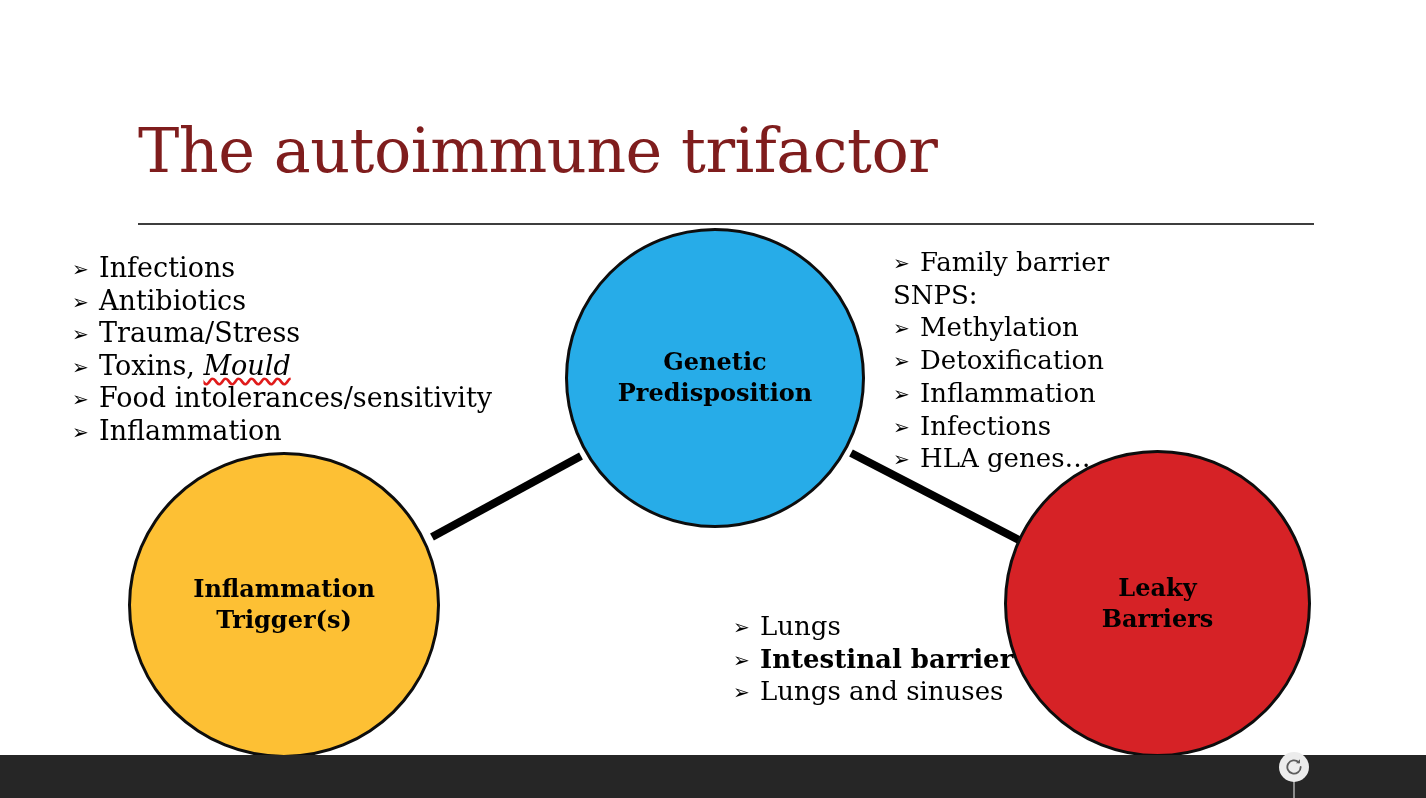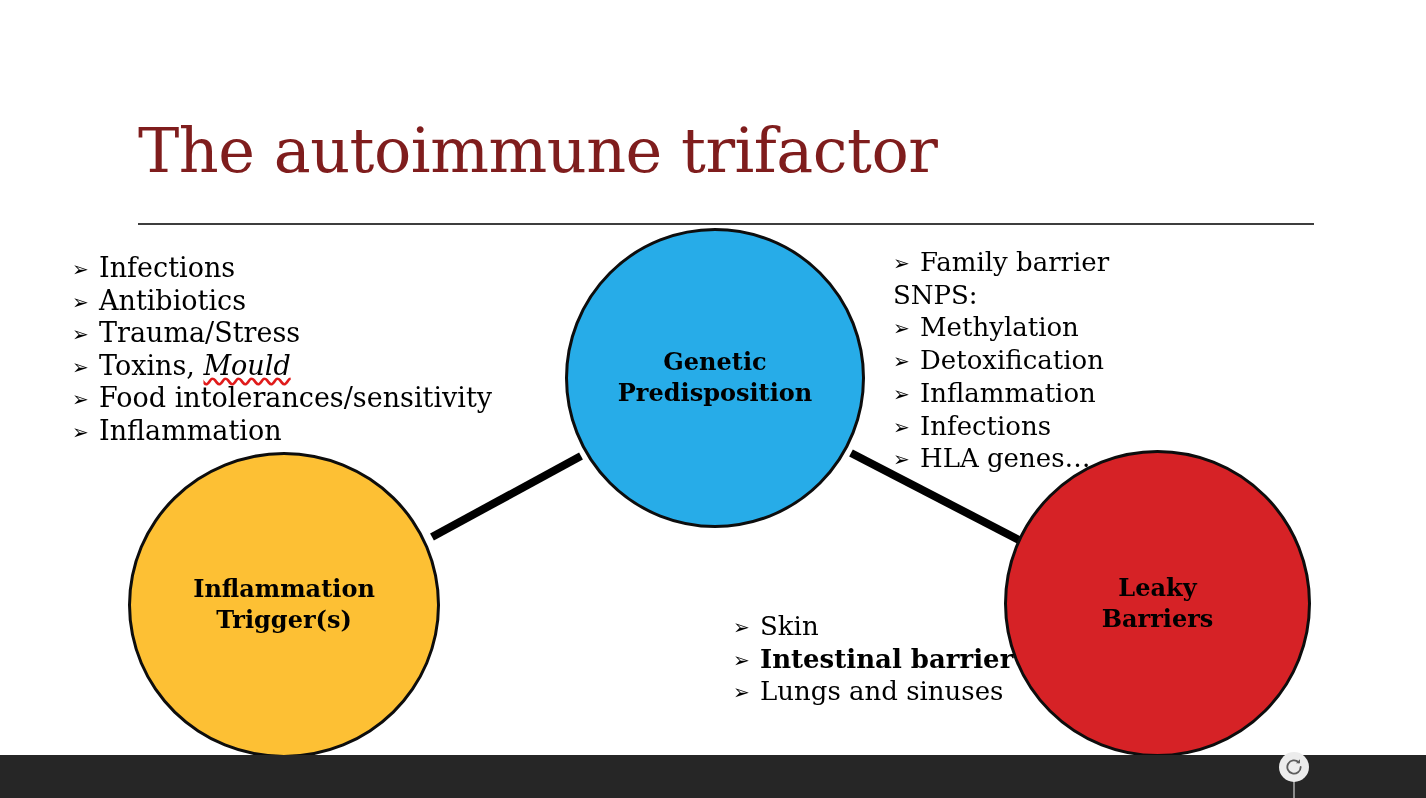--- a/index.html
+++ b/index.html
@@ -278,21 +278,21 @@
     </li>
     <li class="bullet-item">
       <span class="bullet-glyph">➢</span>
       <span class="bullet-text">HLA genes…</span>
     </li>
   </ul>
 
   <ul class="bullet-list" id="list-barriers">
     <li class="bullet-item">
       <span class="bullet-glyph">➢</span>
-      <span class="bullet-text">Skin</span>
+      <span class="bullet-text">Lungs</span>
     </li>
     <li class="bullet-item bold-item">
       <span class="bullet-glyph">➢</span>
       <span class="bullet-text">Intestinal barrier</span>
     </li>
     <li class="bullet-item">
       <span class="bullet-glyph">➢</span>
       <span class="bullet-text">Lungs and sinuses</span>
     </li>
   </ul>

